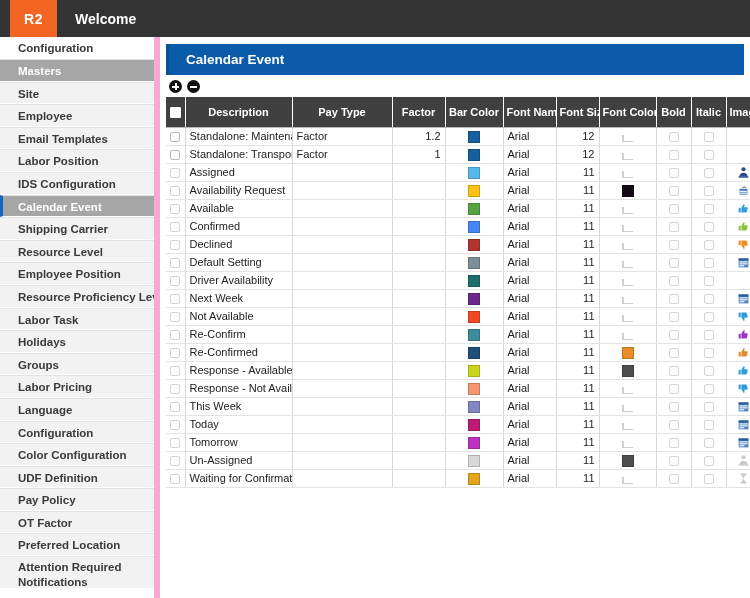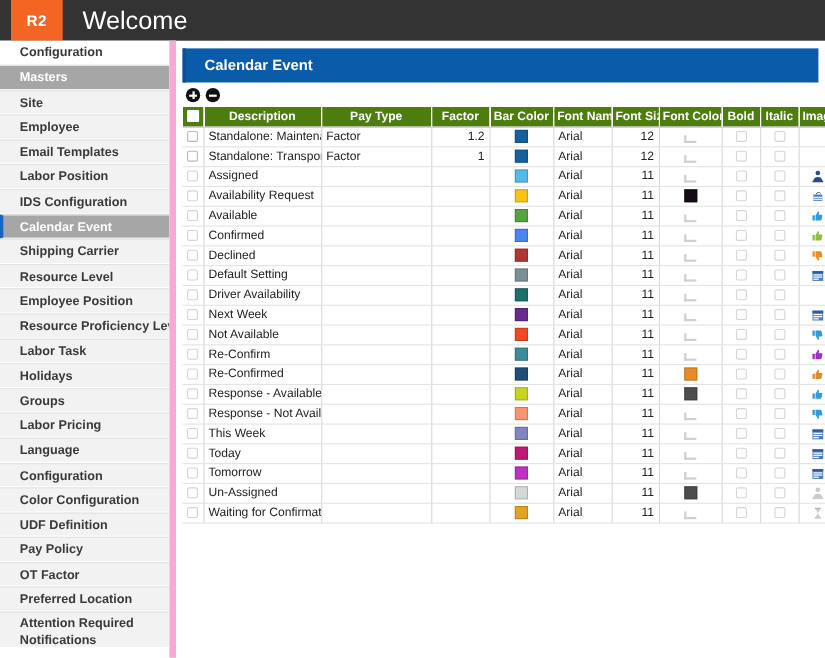--- a/index.html
+++ b/index.html
@@ -21,21 +21,21 @@
   #logo-block {
     width: 47px; margin-left: 10px;
     background: #f26522;
     display: flex; align-items: center; justify-content: center;
     color: #ffffff; font-size: 14px; font-weight: bold;
     letter-spacing: .5px;
   }
   #welcome-text {
     display: flex; align-items: center;
     padding-left: 18px;
-    color: #ffffff; font-size: 23px; font-weight: normal;
+    color: #ffffff; font-size: 14px; font-weight: bold;
   }
 
   
   #sidebar {
     position: absolute; left: 0; top: 37px;
     width: 160px; height: 561px;
     background: #ffffff;
     border-right: 6px solid #f9a8d4;
     overflow: hidden;
   }
@@ -98,24 +98,24 @@
   }
 
   
   table#grid {
     border-collapse: collapse;
     table-layout: fixed;
     width: 578px;
     font-size: 11px;
   }
   #grid th {
-    background: #4d7c0f;
+    background: #404040;
     color: #ffffff;
     font-size: 11px; font-weight: bold;
-    height: 18px; padding: 0 3px;
+    height: 30px; padding: 0 3px;
     border-right: 1px solid #ffffff;
     border-bottom: 1px solid #b7b7b7;
     text-align: center;
     white-space: nowrap; overflow: hidden;
   }
   #grid th.first { width: 19px; padding: 0; }
   #grid td {
     height: 18px;
     border-right: 1px solid #d8d8d8;
     border-bottom: 1px solid #e3e3e3;

